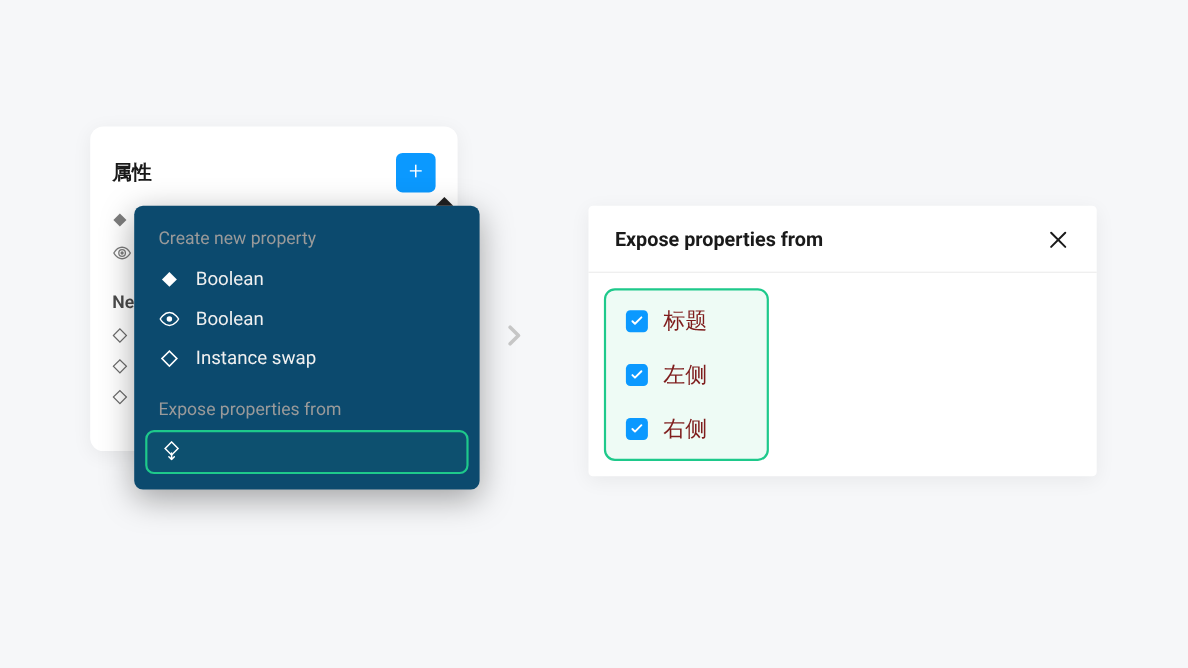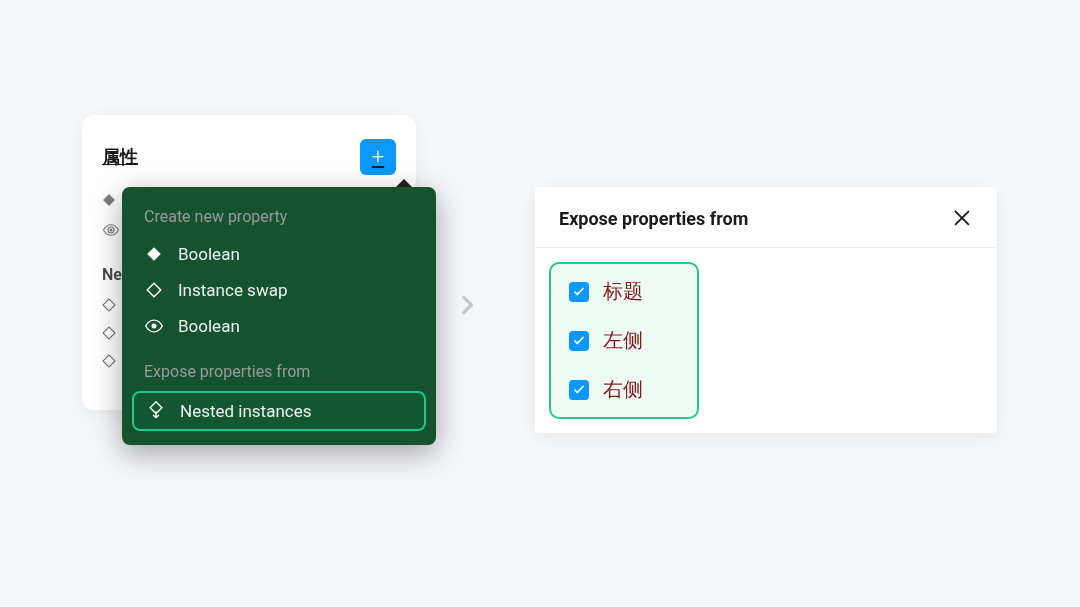--- a/index.html
+++ b/index.html
@@ -23,21 +23,20 @@
     background: #fff;
     border-radius: 12px;
     box-shadow: 0 4px 18px rgba(0,0,0,0.06);
     padding: 24px 20px 28px 20px;
   }
   .prop-header {
     display: flex;
     justify-content: space-between;
     align-items: center;
     margin-bottom: 18px;
-    text-decoration: underline;
   }
   .prop-title { font-size: 18px; font-weight: 700; }
   .add-btn {
     width: 36px; height: 36px;
     background: #0b99ff;
     border-radius: 6px;
     display: flex; align-items: center; justify-content: center;
     color: #fff; font-size: 22px; font-weight: 300; line-height: 1;
     cursor: pointer;
   }
@@ -50,21 +49,21 @@
   }
   .bg-section-label { font-weight: 600; color:#4a4a4a; margin-top: 26px; margin-bottom: 8px; font-size:16px;}
   .diamond-sm { width:14px; height:14px; display:inline-block; }
 
   
   .menu {
     position: absolute;
     left: 122px;
     top: 187px;
     width: 314px;
-    background: #14532d;
+    background: #0c4a6e;
     border-radius: 8px;
     padding: 16px 10px 14px 10px;
     color: #e6e6e6;
     box-shadow: 0 8px 30px rgba(0,0,0,0.35);
   }
   .menu-tip {
     position: absolute;
     top: -8px; right: 24px;
     width: 0; height: 0;
     border-left: 8px solid transparent;
@@ -200,50 +199,49 @@
     <span class="mi-icon">
       <svg width="16" height="16" viewBox="0 0 20 20">
           <rect x="4" y="4" width="12" height="12" transform="rotate(45 10 10)" fill="#fff"></rect>
         </svg>
     </span>
     <span>Boolean</span>
   </div>
 
   <div class="menu-item">
     <span class="mi-icon">
-      <svg width="16" height="16" viewBox="0 0 20 20">
-          <rect x="4" y="4" width="12" height="12" transform="rotate(45 10 10)" fill="none" stroke="#fff" stroke-width="1.8"></rect>
-        </svg>
-    </span>
-    <span>Instance swap</span>
-  </div>
-
-  <div class="menu-item">
-    <span class="mi-icon">
       <svg width="20" height="20" viewBox="0 0 24 24">
           <path d="M12 5C6 5 2 12 2 12s4 7 10 7 10-7 10-7-4-7-10-7z" fill="none" stroke="#fff" stroke-width="1.6"></path>
           <circle cx="12" cy="12" r="3" fill="#fff"></circle>
         </svg>
     </span>
     <span>Boolean</span>
   </div>
 
+  <div class="menu-item">
+    <span class="mi-icon">
+      <svg width="16" height="16" viewBox="0 0 20 20">
+          <rect x="4" y="4" width="12" height="12" transform="rotate(45 10 10)" fill="none" stroke="#fff" stroke-width="1.8"></rect>
+        </svg>
+    </span>
+    <span>Instance swap</span>
+  </div>
+
 
   <div class="menu-divider"></div>
 
   <div class="menu-heading">Expose properties from</div>
 
   <div class="menu-item highlight">
     <span class="mi-icon">
       <svg width="20" height="20" viewBox="0 0 24 24">
         <rect x="7" y="3" width="10" height="10" transform="rotate(45 12 8)" fill="none" stroke="#fff" stroke-width="1.6"></rect>
         <path d="M12 13v7M9 17l3 3 3-3" fill="none" stroke="#fff" stroke-width="1.6" stroke-linecap="round" stroke-linejoin="round"></path>
       </svg>
     </span>
-    <span>Nested instances</span>
   </div>
 </div>
 
 <div class="arrow">
   <svg width="26" height="26" viewBox="0 0 24 24">
       <path d="M9 5l7 7-7 7" fill="none" stroke="#c6c6c6" stroke-width="3" stroke-linecap="round" stroke-linejoin="round"></path>
     </svg>
 </div>
 
 <div class="expose-card">

